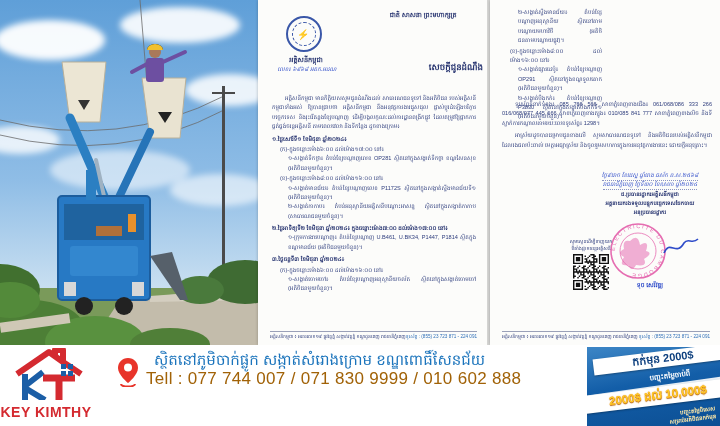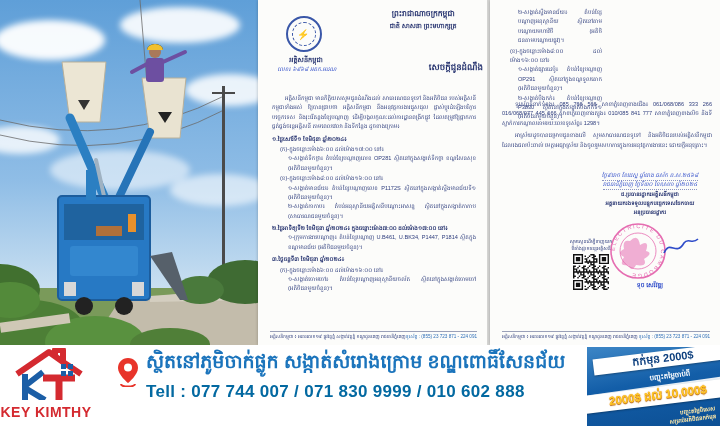--- a/index.html
+++ b/index.html
@@ -47,22 +47,22 @@
   .stampwrap{position:relative;height:62px;margin-top:2px;}
   .signame{color:#2f4cc9;font-weight:bold;font-size:6px;}
   .qrblock{position:absolute;left:66px;top:238px;width:70px;text-align:center;font-size:4.8px;color:#2e3d7d;}
   .qr{width:36px;height:36px;margin:2px auto 0 auto;background:#fff;}
   
   .banner{position:absolute;left:0;top:345px;width:720px;height:81px;background:#ffffff;}
   .kk-logo{position:absolute;left:-6px;top:3px;width:104px;text-align:center;}
   .kk-logo .txt{font-size:14px;font-weight:bold;color:#d42a30;letter-spacing:.5px;margin-top:0px;}
   .pin{position:absolute;left:117px;top:12px;}
   .addr{position:absolute;left:146px;top:6px;width:450px;}
-  .addr .khm{font-size:19px;font-weight:bold;color:#1b74bc;line-height:1.2;}
-  .addr .tel{font-size:17px;font-weight:bold;color:#0369a1;margin-top:8px;letter-spacing:.3px;}
+  .addr .khm{font-size:15px;font-weight:normal;color:#1b74bc;line-height:1.2;margin-left:8px;}
+  .addr .tel{font-size:17px;font-weight:normal;color:#a16207;margin-top:0;letter-spacing:.3px;}
   
   .promo{position:absolute;right:0;top:2px;width:133px;height:79px;overflow:hidden;
          background:linear-gradient(170deg,#3d86c6 0%,#135ea8 45%,#0c4f94 100%);}
   .promo:before{content:"";position:absolute;left:-20px;top:38px;width:190px;height:5px;
          background:#fff;transform:rotate(-8deg);opacity:.9;}
   .ribbon1{position:absolute;left:6px;top:4px;width:140px;height:16px;background:#fff;
          transform:rotate(-7deg);display:flex;align-items:center;justify-content:center;
          box-shadow:0 1px 2px rgba(0,0,0,.3);}
   .ribbon1 span{font-size:11px;font-weight:bold;color:#0d3f7e;}
   .midtext{position:absolute;left:28px;top:24px;width:110px;transform:rotate(-7deg);
@@ -166,21 +166,20 @@
           <ellipse cx="95" cy="342" rx="50" ry="26" fill="#59913f"></ellipse>
           <ellipse cx="10" cy="300" rx="30" ry="18" fill="#538a3a"></ellipse>
           <ellipse cx="170" cy="344" rx="40" ry="16" fill="#507f38"></ellipse>
           <rect x="0" y="318" width="70" height="10" fill="#cfc8b6" transform="rotate(-8 35 323)"></rect>
         </g>
       </svg>
     </div>
 
     <div class="page page1">
       <div class="kingdom">
-        <div class="l1">ព្រះរាជាណាចក្រកម្ពុជា</div>
         <div class="l2">ជាតិ សាសនា ព្រះមហាក្សត្រ</div>
       </div>
       <div class="seal">
         <div class="inner">⚡</div>
       </div>
       <div class="orgname">អគ្គិសនីកម្ពុជា</div>
       <div class="refline hand">លេខ៖ ៦៩៦៨ អគក.អដណ</div>
       <div class="doctitle">សេចក្តីជូនដំណឹង</div>
       <div class="body1 doc">
           <div class="dl para">អគ្គិសនីកម្ពុជា មានកិត្តិយសសូមជូនដំណឹងដល់ សាធារណជនទូទៅ និងអតិថិជន របស់អគ្គិសនីកម្ពុជាទាំងអស់ ឱ្យបានជ្រាបថា អគ្គិសនីកម្ពុជា នឹងអនុវត្តការងារជួសជុល ផ្លាស់ប្តូរដំឡើងបរិក្ខារបច្ចេកទេស និងរុះរើគន្លងខ្សែបណ្តាញ ដើម្បីបង្កលក្ខណៈដល់ការដ្ឋានពង្រីកផ្លូវ ដែលតម្រូវឱ្យផ្អាកការផ្គត់ផ្គង់ចរន្តអគ្គិសនី តាមពេលវេលា និងទីកន្លែង ដូចខាងក្រោម៖</div>

